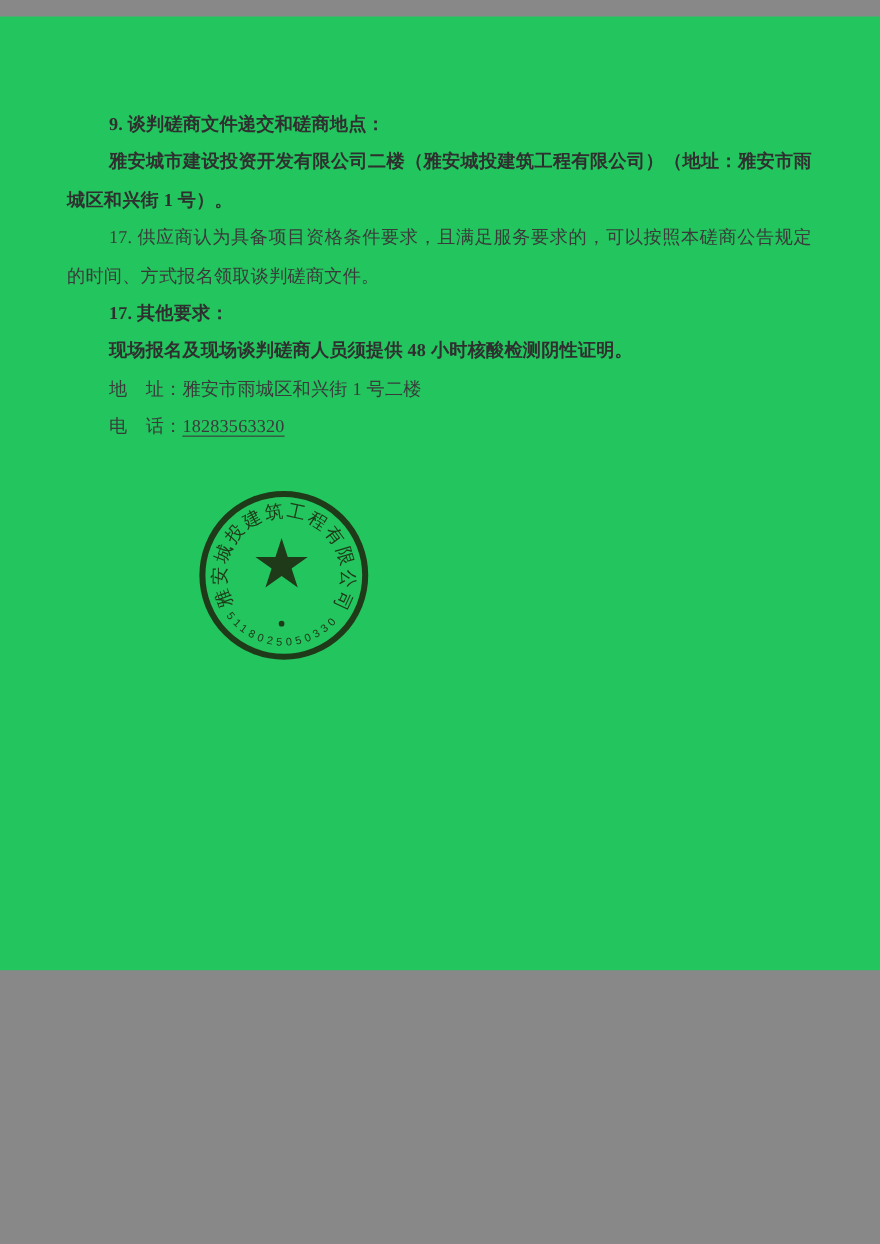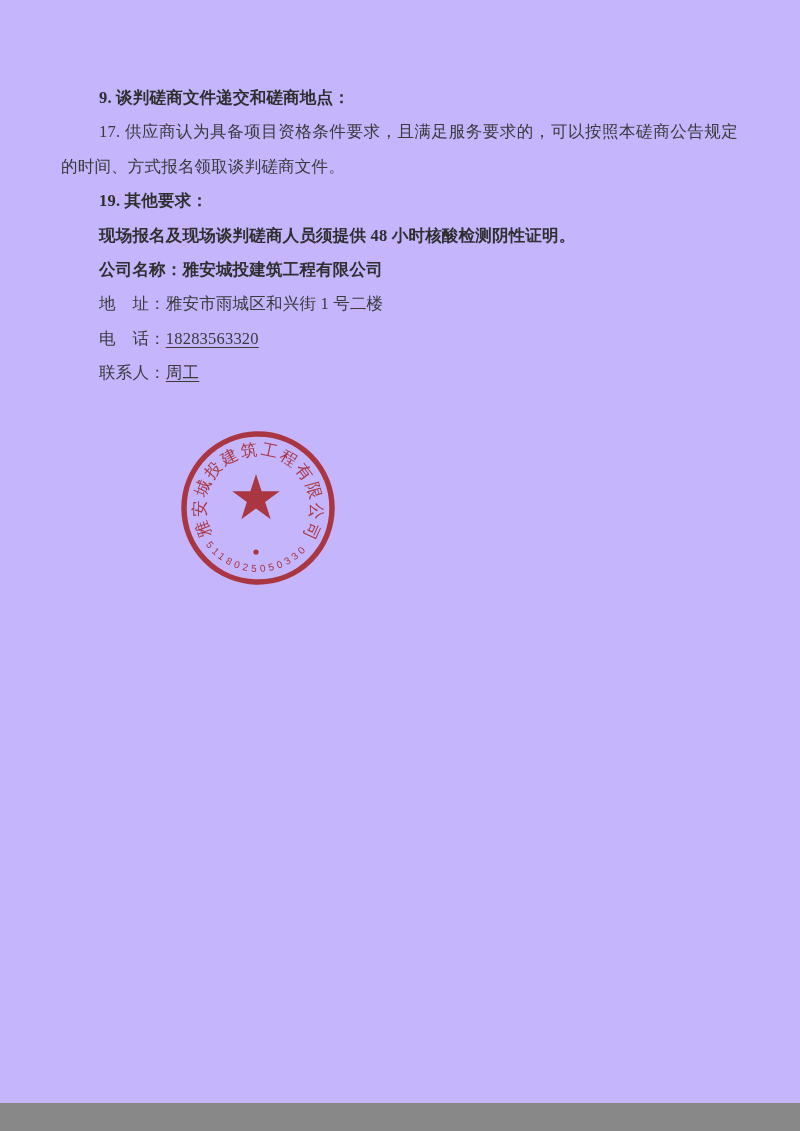--- a/index.html
+++ b/index.html
@@ -1,20 +1,20 @@
 <!DOCTYPE html>
 <html><head>
 <meta charset="utf-8">
 <style>
   html,body { margin:0; padding:0; background:#888; }
   .page {
     position:relative;
-    width:800px; height:1103px;
-    margin:0 auto;
-    background:#c4b5fd;
+    width:800px; height:867px;
+    margin:15px auto;
+    background:#22c55e;
     overflow:hidden;
     font-family:"Liberation Serif","DejaVu Serif",serif;
   }
   .doc {
     position:absolute;
     left:61px; top:81px; width:677px;
   }
   p.para {
     margin:0;
     font-size:16.5px;
@@ -38,27 +38,26 @@
     font-family:"Liberation Sans","DejaVu Sans",sans-serif;
   }
 </style>
 </head>
 <body>
 
 <div class="page">
 
   <div class="doc" id="doc-content">
       <p class="para indent"><span class="b ">9. 谈判磋商文件递交和磋商地点：</span></p>
+      <p class="para indent"><span class="b ">雅安城市建设投资开发有限公司二楼（雅安城投建筑工程有限公司）（地址：雅安市雨城区和兴街 1 号）。</span></p>
       <p class="para indent"><span class="">17. 供应商认为具备项目资格条件要求，且满足服务要求的，可以按照本磋商公告规定的时间、方式报名领取谈判磋商文件。</span></p>
-      <p class="para indent"><span class="b ">19. 其他要求：</span></p>
+      <p class="para indent"><span class="b ">17. 其他要求：</span></p>
       <p class="para indent"><span class="b ">现场报名及现场谈判磋商人员须提供 48 小时核酸检测阴性证明。</span></p>
-      <p class="para indent"><span class="b ">公司名称：雅安城投建筑工程有限公司</span></p>
       <p class="para indent"><span class="">地　址：雅安市雨城区和兴街 1 号二楼</span></p>
       <p class="para indent"><span class="">电　话：</span><span class="u">18283563320</span></p>
-      <p class="para indent"><span class="">联系人：</span><span class="u">周工</span></p>
     </div>
 
   <svg class="seal" viewBox="0 0 202 214" xmlns="http://www.w3.org/2000/svg" aria-hidden="true">
     <circle cx="101" cy="102" r="74" fill="none" stroke="#d8372b" stroke-width="5.5"></circle>
     <defs>
       <path id="sealTopArc" d="M 55.1 128.5 A 53 53 0 1 1 146.9 128.5" fill="none"></path>
       <path id="sealBotArc" d="M 48.6 138.7 A 64 64 0 0 0 153.4 138.7" fill="none"></path>
     </defs>
     <text font-size="16.5" letter-spacing="2.3" fill="#d8372b">
       <textPath href="#sealTopArc">雅安城投建筑工程有限公司</textPath>

